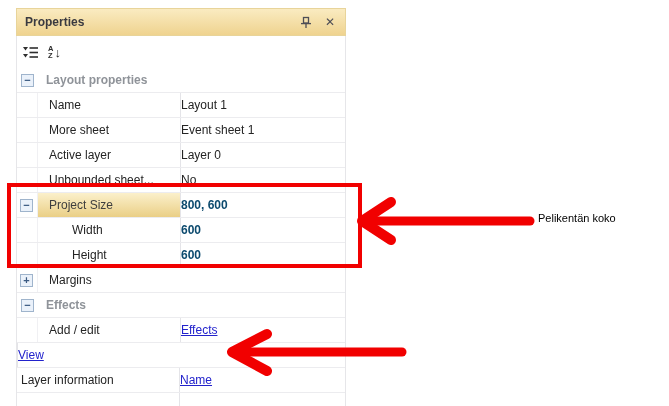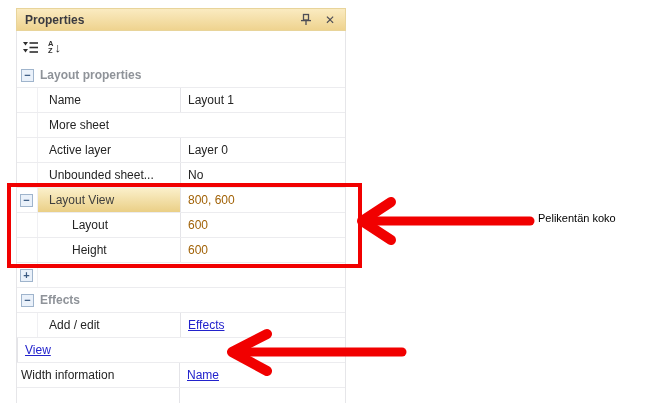--- a/index.html
+++ b/index.html
@@ -1,21 +1,21 @@
 <!DOCTYPE html>
 <html><head>
 <meta charset="utf-8">
 <style>
   html,body{margin:0;padding:0;background:#fff;}
   #canvas{position:relative;width:669px;height:406px;background:#fff;overflow:hidden;
           font-family:"Liberation Sans","DejaVu Sans",sans-serif;-webkit-font-smoothing:antialiased;}
 
   
   .panel{position:absolute;left:16px;top:8px;width:330px;}
-  .titlebar{height:23px;box-sizing:border-box;display:flex;align-items:center;
+  .titlebar{height:28px;box-sizing:border-box;display:flex;align-items:center;
             padding:0 8px 0 8px;background:linear-gradient(#FAEBC1,#EFD38F);
             border:1px solid #E8D49A;}
   .title-text{font-size:12px;font-weight:600;color:#3A3A40;flex:1;}
   .titlebar-icons{display:flex;align-items:center;gap:10px;}
   .tb-icon{display:flex;align-items:center;justify-content:center;width:14px;height:14px;cursor:pointer;}
   .close-glyph{font-size:12px;font-weight:600;color:#4E4E56;line-height:1;}
 
   .body{background:#fff;border-left:1px solid #E6E6E9;border-right:1px solid #E6E6E9;}
   .toolbar{height:32px;display:flex;align-items:center;gap:9px;padding-left:5px;background:#fff;}
   .toolbar .ticon{display:flex;align-items:center;cursor:pointer;}
@@ -23,27 +23,27 @@
   .sort-arrow{font-size:13px;font-weight:700;color:#1E1E1E;margin-left:1px;line-height:1;}
 
   
   .row{height:25px;box-sizing:border-box;display:flex;align-items:stretch;border-bottom:1px solid #ECECEF;font-size:12px;color:#242424;}
   .row-empty{height:15px;border-bottom:none;}
   .exp{width:13px;height:13px;box-sizing:border-box;border:1px solid #9FB4CC;background:#EAF1FA;
        color:#3B5A82;font-size:11px;line-height:10px;text-align:center;align-self:center;
        margin-left:4px;cursor:pointer;flex:0 0 auto;font-weight:700;}
   .gutter{width:20px;flex:0 0 auto;display:flex;align-items:center;border-right:1px solid #F0F0F3;}
   .gutter .exp{margin-left:3px;}
-  .section-label{font-weight:700;color:#8F9399;margin-left:6px;align-self:center;}
+  .section-label{font-weight:700;color:#8F9399;margin-left:12px;align-self:center;}
   .lbl{flex:0 0 auto;width:142px;box-sizing:border-box;display:flex;align-items:center;padding-left:11px;overflow:hidden;white-space:nowrap;}
   .lbl.sub{padding-left:34px;}
   .lbl.gold{background:linear-gradient(#FBF0CB,#EACF86);color:#3E3E3E;}
   .lbl.wide{width:162px;padding-left:4px;}
-  .val{flex:1;display:flex;align-items:center;padding-left:7px;border-left:1px solid #E4E4E8;overflow:hidden;white-space:nowrap;}
-  .b{font-weight:400;color:#a16207;}
+  .val{flex:1;display:flex;align-items:center;border-left:1px solid #E4E4E8;overflow:hidden;white-space:nowrap;}
+  .b{font-weight:700;color:#0c4a6e;}
   a.link{color:#2222CC;text-decoration:underline;cursor:pointer;}
   .spacer-val{flex:1;border-left:1px solid #E4E4E8;}
 
   
   .red-rect{position:absolute;left:7px;top:183px;width:347px;height:77px;
             border:4px solid #F10000;pointer-events:none;}
   #arrow-overlay{position:absolute;left:0;top:0;width:669px;height:406px;pointer-events:none;}
   .callout{position:absolute;left:538px;top:212px;font-size:11px;color:#000;white-space:nowrap;}
 </style>
 </head>
@@ -97,58 +97,60 @@
 
       <div class="row">
         <span class="gutter"></span>
         <span class="lbl">Name</span>
         <span class="val">Layout 1</span>
       </div>
 
       <div class="row">
         <span class="gutter"></span>
         <span class="lbl">More sheet</span>
+        <span class="val">Event sheet 1</span>
       </div>
 
       <div class="row">
         <span class="gutter"></span>
         <span class="lbl">Active layer</span>
         <span class="val">Layer 0</span>
       </div>
 
       <div class="row">
         <span class="gutter"></span>
         <span class="lbl">Unbounded sheet...</span>
         <span class="val">No</span>
       </div>
 
       <div class="row">
         <span class="gutter">
           <span class="exp">−</span>
         </span>
-        <span class="lbl gold">Layout View</span>
+        <span class="lbl gold">Project Size</span>
         <span class="val b">800, 600</span>
       </div>
 
       <div class="row">
         <span class="gutter"></span>
-        <span class="lbl sub">Layout</span>
+        <span class="lbl sub">Width</span>
         <span class="val b">600</span>
       </div>
 
       <div class="row">
         <span class="gutter"></span>
         <span class="lbl sub">Height</span>
         <span class="val b">600</span>
       </div>
 
       <div class="row">
         <span class="gutter">
           <span class="exp">+</span>
         </span>
+        <span class="lbl">Margins</span>
       </div>
 
       <div class="row">
         <span class="exp">−</span>
         <span class="section-label">Effects</span>
       </div>
 
       <div class="row">
         <span class="gutter"></span>
         <span class="lbl">Add / edit</span>
@@ -157,21 +159,21 @@
           </span>
       </div>
 
       <div class="row">
         <span class="val">
             <a class="link">View</a>
           </span>
       </div>
 
       <div class="row">
-        <span class="lbl wide">Width information</span>
+        <span class="lbl wide">Layer information</span>
         <span class="val">
             <a class="link">Name</a>
           </span>
       </div>
 
       <div class="row row-empty">
         <span class="lbl wide"></span>
         <span class="spacer-val"></span>
       </div>
 

